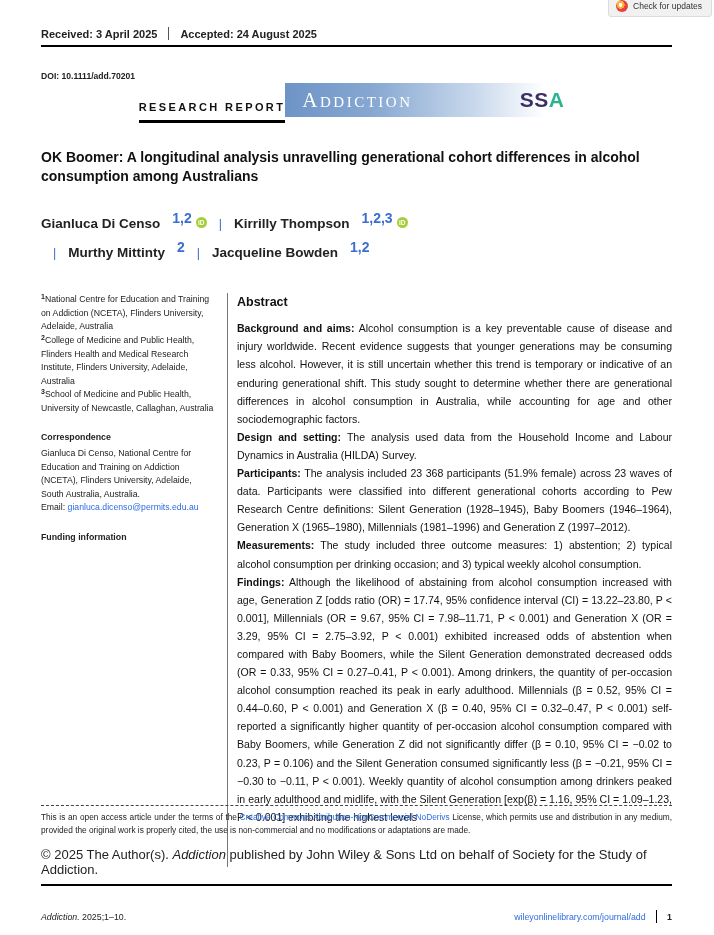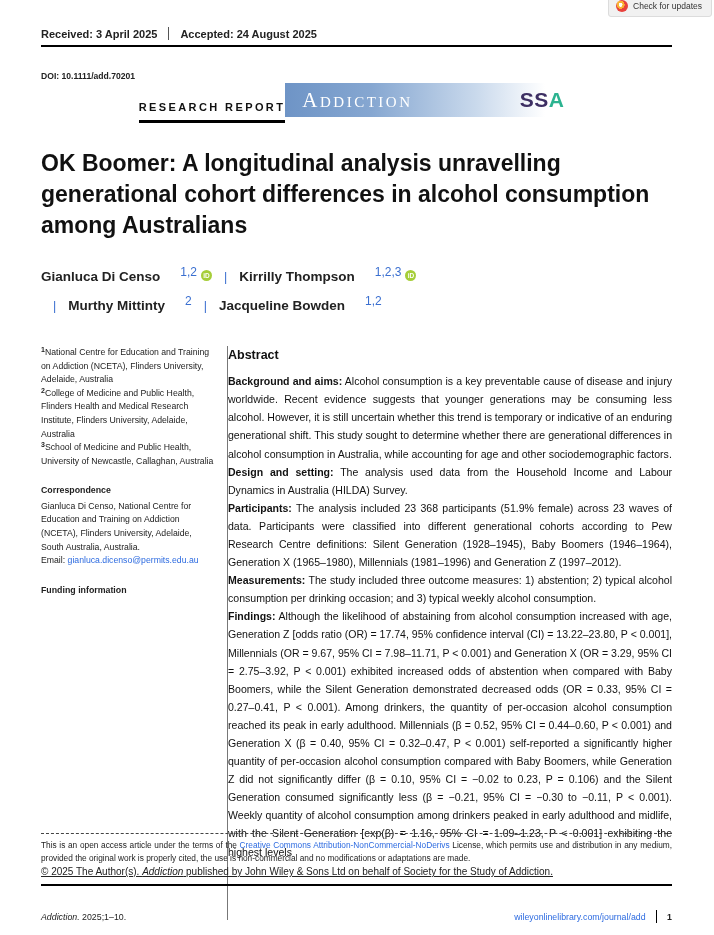--- a/index.html
+++ b/index.html
@@ -29,46 +29,46 @@
   .banner{
     width:289px;height:34px;box-sizing:border-box;align-self:flex-start;margin-top:2px;
     background:linear-gradient(90deg,#6e94c6 0%,#86a7d1 30%,#c9d9ec 66%,#ffffff 90%);
     display:flex;align-items:center;justify-content:space-between;padding:0 10px 0 17px;
   }
   .journal-name{font-family:"Liberation Serif",serif;font-variant:small-caps;color:#fff;font-size:21px;letter-spacing:2.5px;}
   .ssa{font-size:21px;font-weight:800;letter-spacing:.5px;font-family:"Liberation Sans",sans-serif;}
   .ssa-ss{color:#3d2f63;}
   .ssa-a{color:#2cb390;}
   
-  .title{margin-top:25px;font-size:23px;font-weight:700;line-height:1.34;color:#111;max-width:645px;}
+  .title{margin-top:25px;font-size:14px;font-weight:700;line-height:1.34;color:#111;max-width:645px;}
   .authors{margin-top:23px;font-size:13.5px;font-weight:700;color:#222;line-height:2.1;max-width:640px;}
   .author{white-space:nowrap;}
-  .author-sup{color:#3a6fd0;font-size:12px;position:relative;top:-5px;margin-left:20px;font-weight:400;}
+  .author-sup{color:#3a6fd0;font-size:14px;position:relative;top:-5px;margin-left:12px;font-weight:700;}
   .orcid{
     display:inline-block;width:11px;height:11px;border-radius:50%;background:#a6ce39;color:#fff;
     font-size:6.5px;font-weight:700;text-align:center;line-height:11px;margin-left:4px;position:relative;top:-3px;
   }
   .orcid::after{content:"iD";}
   .author-sep{color:#3a6fd0;font-weight:400;margin:0 12px;font-size:12.5px;}
   
   .columns{margin-top:26px;display:flex;height:574px;}
   .sidebar{width:175px;flex:none;font-size:8.7px;line-height:1.56;color:#222;}
   .aff{margin-bottom:7px;}
   .aff-sup{font-weight:700;font-size:7px;position:relative;top:-3px;}
   .side-heading{font-weight:700;margin-top:16px;margin-bottom:2px;font-size:8.8px;}
   .side-text{margin:0;}
   a.link{color:#2d6be0;text-decoration:none;cursor:pointer;}
-  .main-col{flex:1;border-left:1px solid #777;margin-left:11px;}
+  .main-col{flex:1;border-left:1px solid #777;margin-left:11px;padding-left:9px;}
   .abstract-heading{font-size:12.5px;font-weight:700;margin:2px 0 10px;color:#111;}
   .abs-p{font-size:10.55px;line-height:18.1px;text-align:justify;margin:0;color:#111;}
   .abs-label{font-weight:700;margin-top:31px;}
   
   .footer{position:absolute;left:41px;right:42px;bottom:12px;}
   .license{border-top:1px dashed #444;padding-top:5px;font-size:8.3px;line-height:1.55;color:#222;text-align:justify;}
-  .copyright{font-size:10px;margin-top:1px;color:#222;text-decoration:underline;}
+  .copyright{font-size:13px;margin-top:10px;color:#222;}
   .italic{font-style:italic;}
   .bottom-bar{border-top:2.5px solid #000;margin-top:7px;padding-top:24px;display:flex;justify-content:space-between;align-items:center;}
   .cite-left{font-size:8.8px;color:#222;}
   .bottom-right{display:flex;align-items:center;gap:10px;font-size:8.8px;}
   .pagenum-div{width:1.5px;height:13px;background:#000;}
   .page-num{font-weight:700;color:#222;}
 </style>
 </head>
 <body>
 

